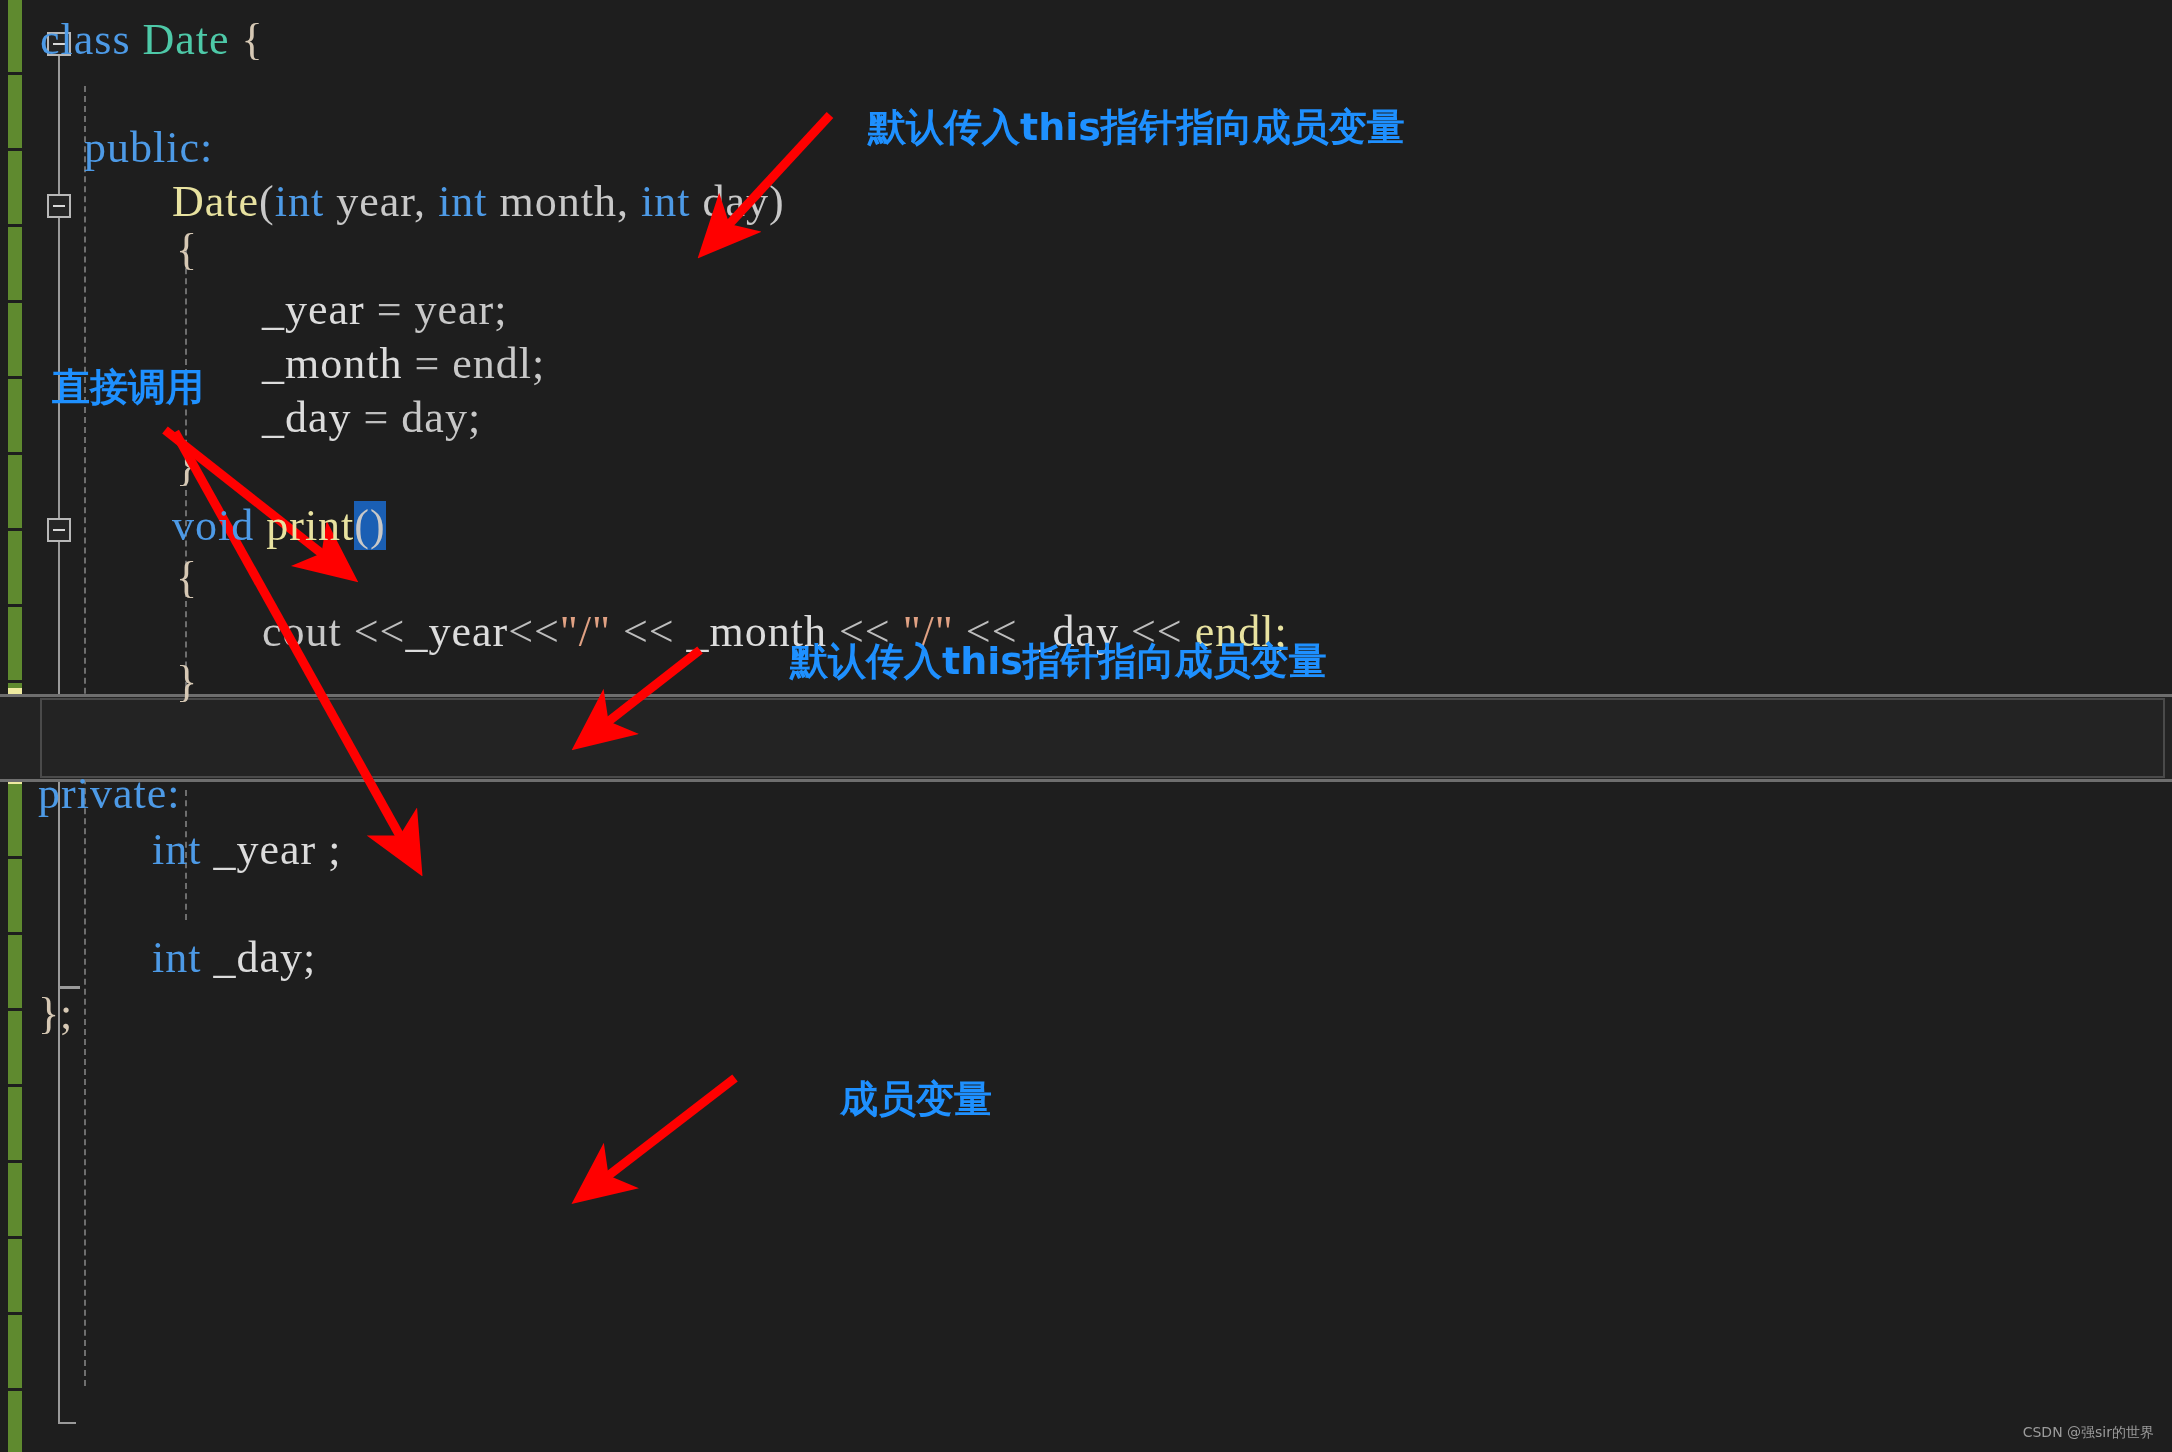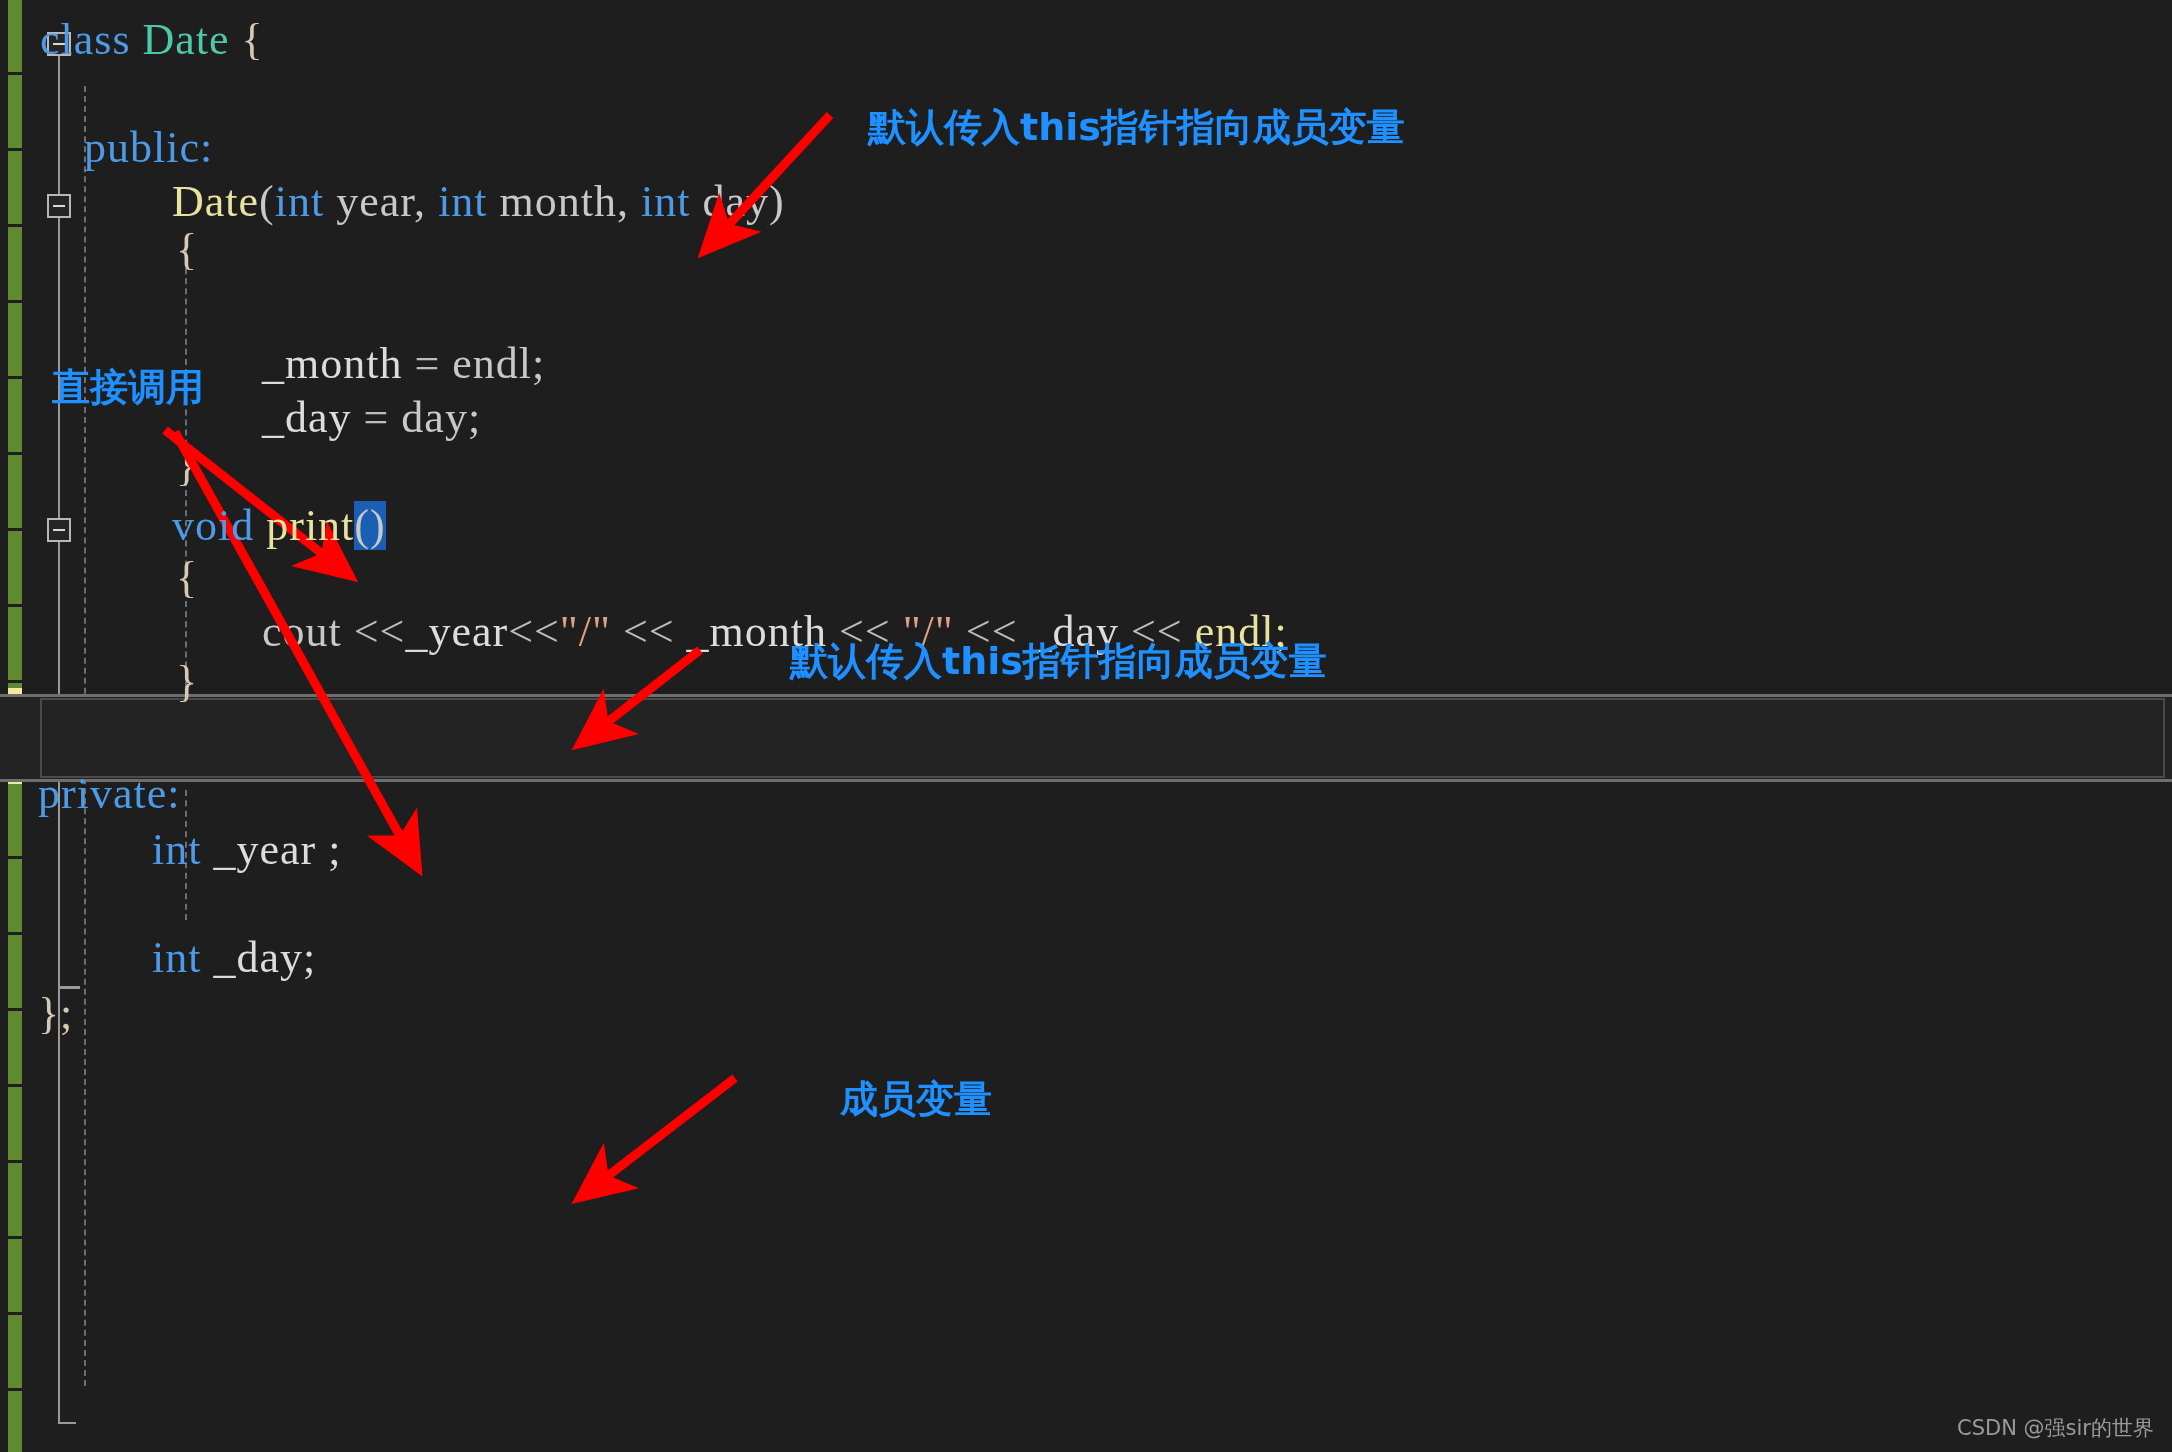--- a/index.html
+++ b/index.html
@@ -131,21 +131,21 @@
     pointer-events: none;
   }
 
   
   .watermark {
     position: absolute;
     right: 18px;
     bottom: 10px;
     color: #9b9b9b;
     font-family: "DejaVu Sans", "Liberation Sans", sans-serif;
-    font-size: 21px;
+    font-size: 14px;
     white-space: nowrap;
     text-align: center;
   }
 </style>
 </head>
 <body>
 
 <div id="root">
 
   <div class="change-bar-col">
@@ -198,20 +198,21 @@
   <div class="code-layer">
 
     <div class="code-line" style="left:40px; top:18px;"><span class="tok-key">class</span><span class="tok-plain"> </span><span class="tok-type">Date</span><span class="tok-plain"> </span><span class="tok-brace">{</span></div>
 
     <div class="code-line" style="left:84px; top:126px;"><span class="tok-key">public:</span></div>
 
     <div class="code-line" style="left:172px; top:180px;"><span class="tok-fn">Date</span><span class="tok-plain">(</span><span class="tok-key">int</span><span> </span><span class="tok-plain">year,</span><span> </span><span class="tok-key">int</span><span> </span><span class="tok-plain">month,</span><span> </span><span class="tok-key">int</span><span> </span><span class="tok-plain">day</span><span class="tok-plain">)</span></div>
 
     <div class="code-line" style="left:176px; top:228px;"><span class="tok-brace">{</span></div>
 
+    <div class="code-line" style="left:262px; top:288px;"><span class="tok-var">_year</span><span> </span><span class="tok-op">=</span><span> </span><span class="tok-plain">year;</span></div>
 
     <div class="code-line" style="left:262px; top:342px;"><span class="tok-var">_month</span><span> </span><span class="tok-op">=</span><span> </span><span class="tok-plain">endl;</span></div>
 
     <div class="code-line" style="left:262px; top:396px;"><span class="tok-var">_day</span><span> </span><span class="tok-op">=</span><span> </span><span class="tok-plain">day;</span></div>
 
     <div class="code-line" style="left:176px; top:444px;"><span class="tok-brace">}</span></div>
 
     <div class="code-line" style="left:172px; top:504px; z-index:5;"><span class="tok-key">void</span><span> </span><span class="tok-fn">print</span><span class="tok-plain selected-parens" style="background:#1a5fb4;">()</span></div>
 
     <div class="code-line" style="left:176px; top:556px;"><span class="tok-brace">{</span></div>

